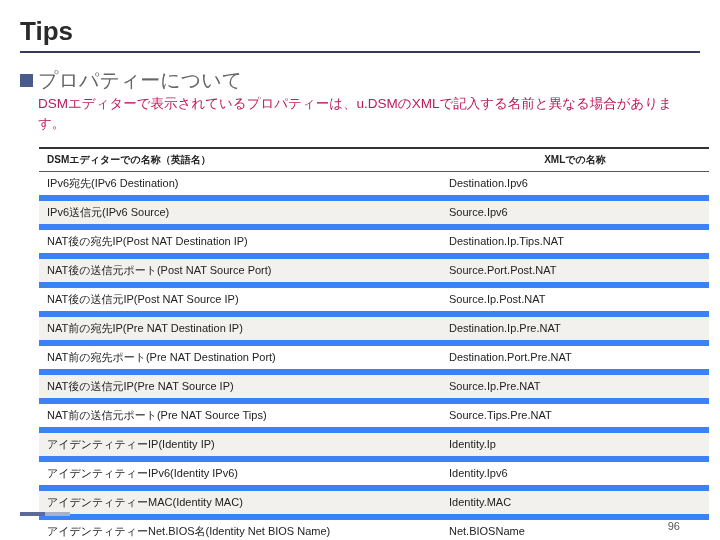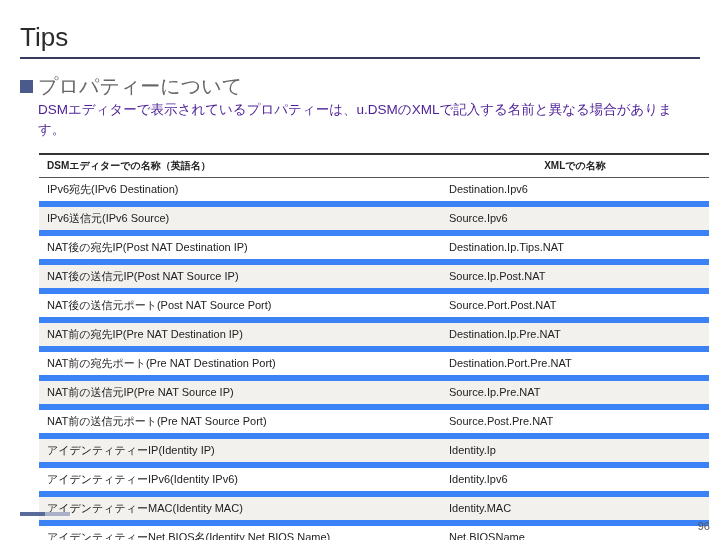--- a/index.html
+++ b/index.html
@@ -9,22 +9,22 @@
     height: 540px;
     box-sizing: border-box;
     font-family: "Meiryo", "Hiragino Kaku Gothic Pro", sans-serif;
     background: #ffffff;
     color: #333;
     position: relative;
   }
   .title {
     font-size: 26px;
     color: #2a2a2a;
-    margin: 8px 0 4px 0;
-    font-weight: 400;
+    margin: 2px 0 4px 0;
+    font-weight: 700;
   }
   .title-underline {
     border-bottom: 2px solid #333a5a;
     margin-bottom: 14px;
   }
   .section {
     display: flex;
     align-items: center;
   }
   .bullet {
@@ -34,21 +34,21 @@
     margin-right: 5px;
     flex-shrink: 0;
   }
   .section-title {
     font-size: 20px;
     color: #666;
     font-weight: 400;
   }
   .desc {
     font-size: 13.5px;
-    color: #4c1d95;
+    color: #be185d;
     margin: 0 4px 12px 18px;
     line-height: 1.5;
   }
   table {
     border-collapse: collapse;
     width: 670px;
     margin-left: 19px;
     font-size: 11px;
   }
   thead th {
@@ -73,21 +73,21 @@
     border-bottom: 6px solid #3b82f6;
   }
   tbody tr:last-child td {
     border-bottom: 4px solid #0c4a6e;
   }
   .col-left { width: 60%; }
   .col-right { width: 40%; text-align: center; }
   .pagenum {
     position: absolute;
     bottom: 8px;
-    right: 10px;
+    right: 40px;
     font-size: 11px;
     color: #555;
     margin-top: 44px;
   }
   .footer-line {
     position: absolute;
     bottom: 24px;
     left: 20px;
     width: 50px;
     height: 4px;
@@ -121,42 +121,42 @@
       </tr>
       <tr>
         <td>IPv6送信元(IPv6 Source)</td>
         <td>Source.Ipv6</td>
       </tr>
       <tr>
         <td>NAT後の宛先IP(Post NAT Destination IP)</td>
         <td>Destination.Ip.Tips.NAT</td>
       </tr>
       <tr>
+        <td>NAT後の送信元ポート(Post NAT Source Port)</td>
+        <td>Source.Port.Post.NAT</td>
+      </tr>
+      <tr>
         <td>NAT後の送信元IP(Post NAT Source IP)</td>
         <td>Source.Ip.Post.NAT</td>
-      </tr>
-      <tr>
-        <td>NAT後の送信元ポート(Post NAT Source Port)</td>
-        <td>Source.Port.Post.NAT</td>
       </tr>
       <tr>
         <td>NAT前の宛先IP(Pre NAT Destination IP)</td>
         <td>Destination.Ip.Pre.NAT</td>
       </tr>
       <tr>
         <td>NAT前の宛先ポート(Pre NAT Destination Port)</td>
         <td>Destination.Port.Pre.NAT</td>
       </tr>
       <tr>
-        <td>NAT前の送信元IP(Pre NAT Source IP)</td>
+        <td>NAT後の送信元IP(Pre NAT Source IP)</td>
         <td>Source.Ip.Pre.NAT</td>
       </tr>
       <tr>
-        <td>NAT前の送信元ポート(Pre NAT Source Port)</td>
-        <td>Source.Post.Pre.NAT</td>
+        <td>NAT前の送信元ポート(Pre NAT Source Tips)</td>
+        <td>Source.Tips.Pre.NAT</td>
       </tr>
       <tr>
         <td>アイデンティティーIP(Identity IP)</td>
         <td>Identity.Ip</td>
       </tr>
       <tr>
         <td>アイデンティティーIPv6(Identity IPv6)</td>
         <td>Identity.Ipv6</td>
       </tr>
       <tr>

